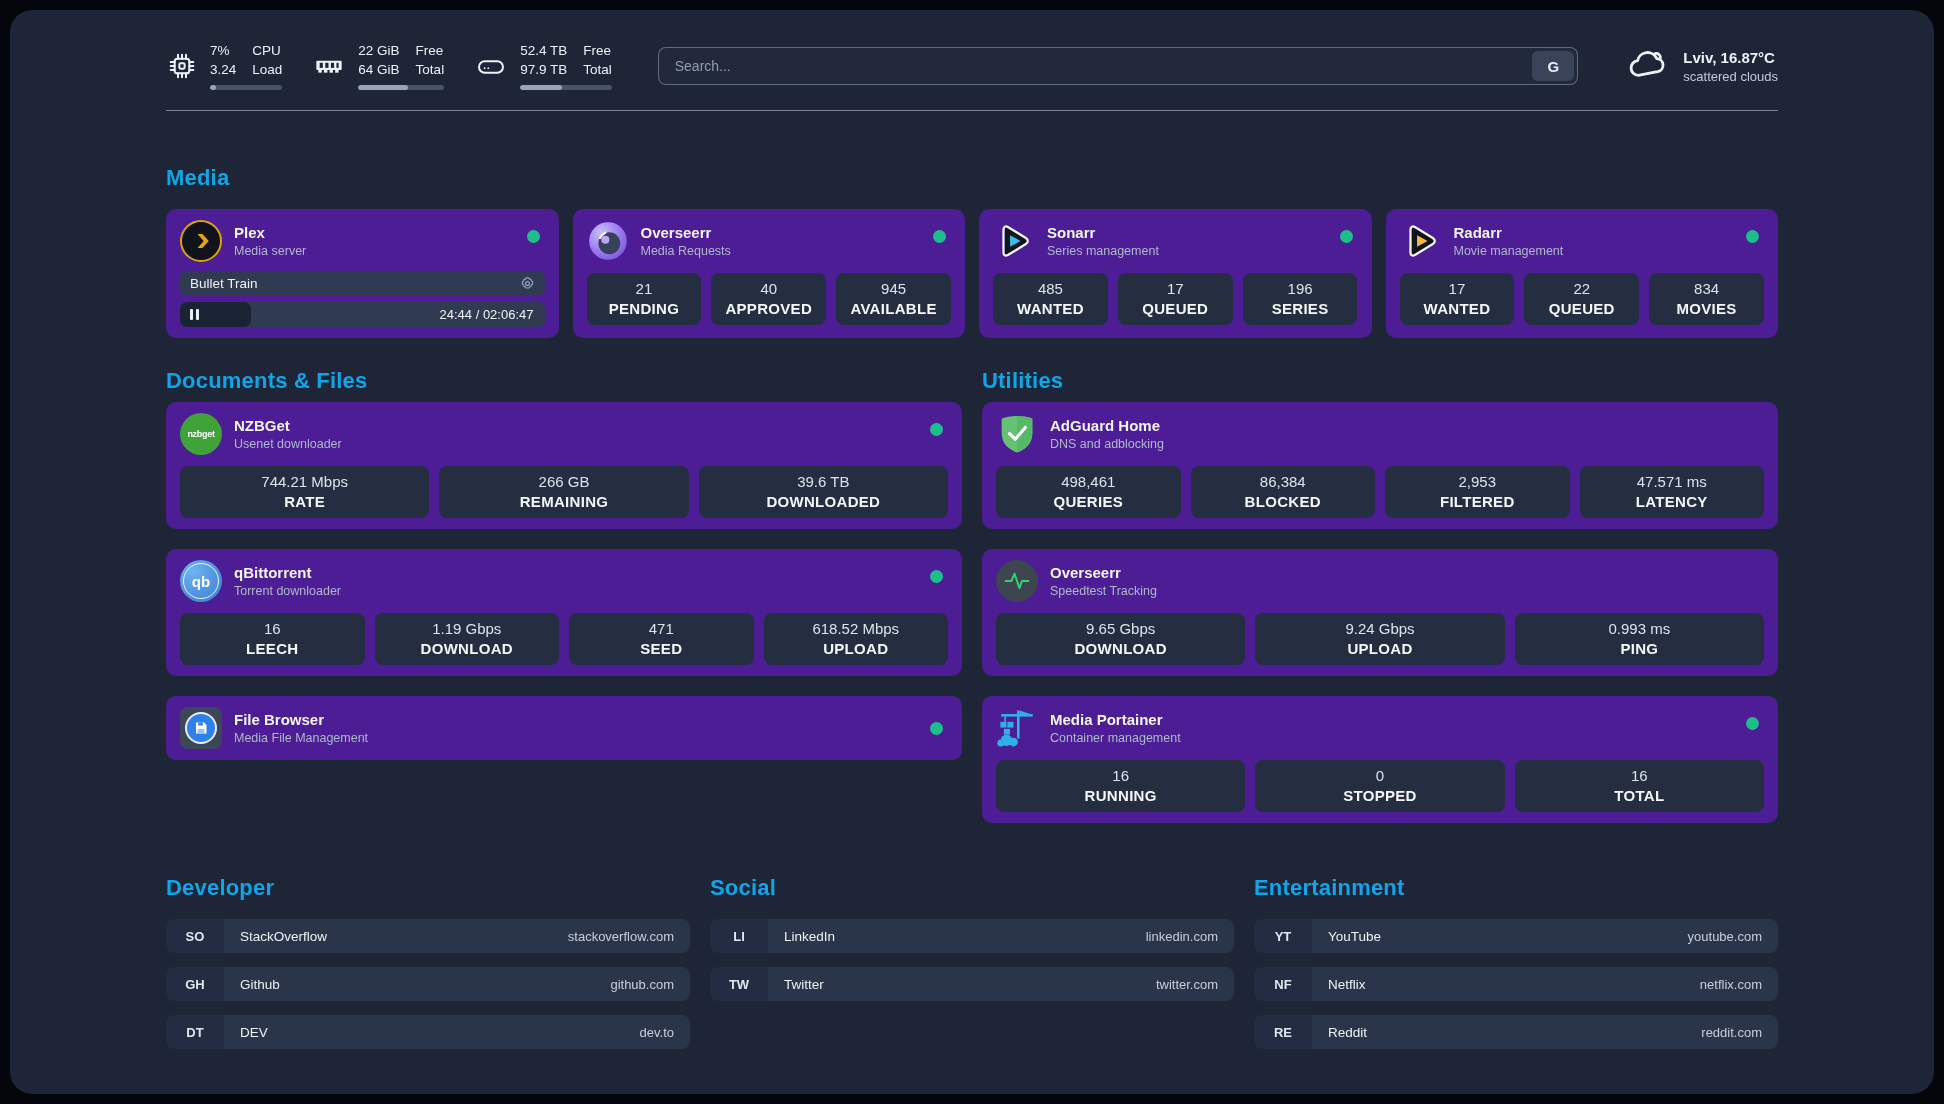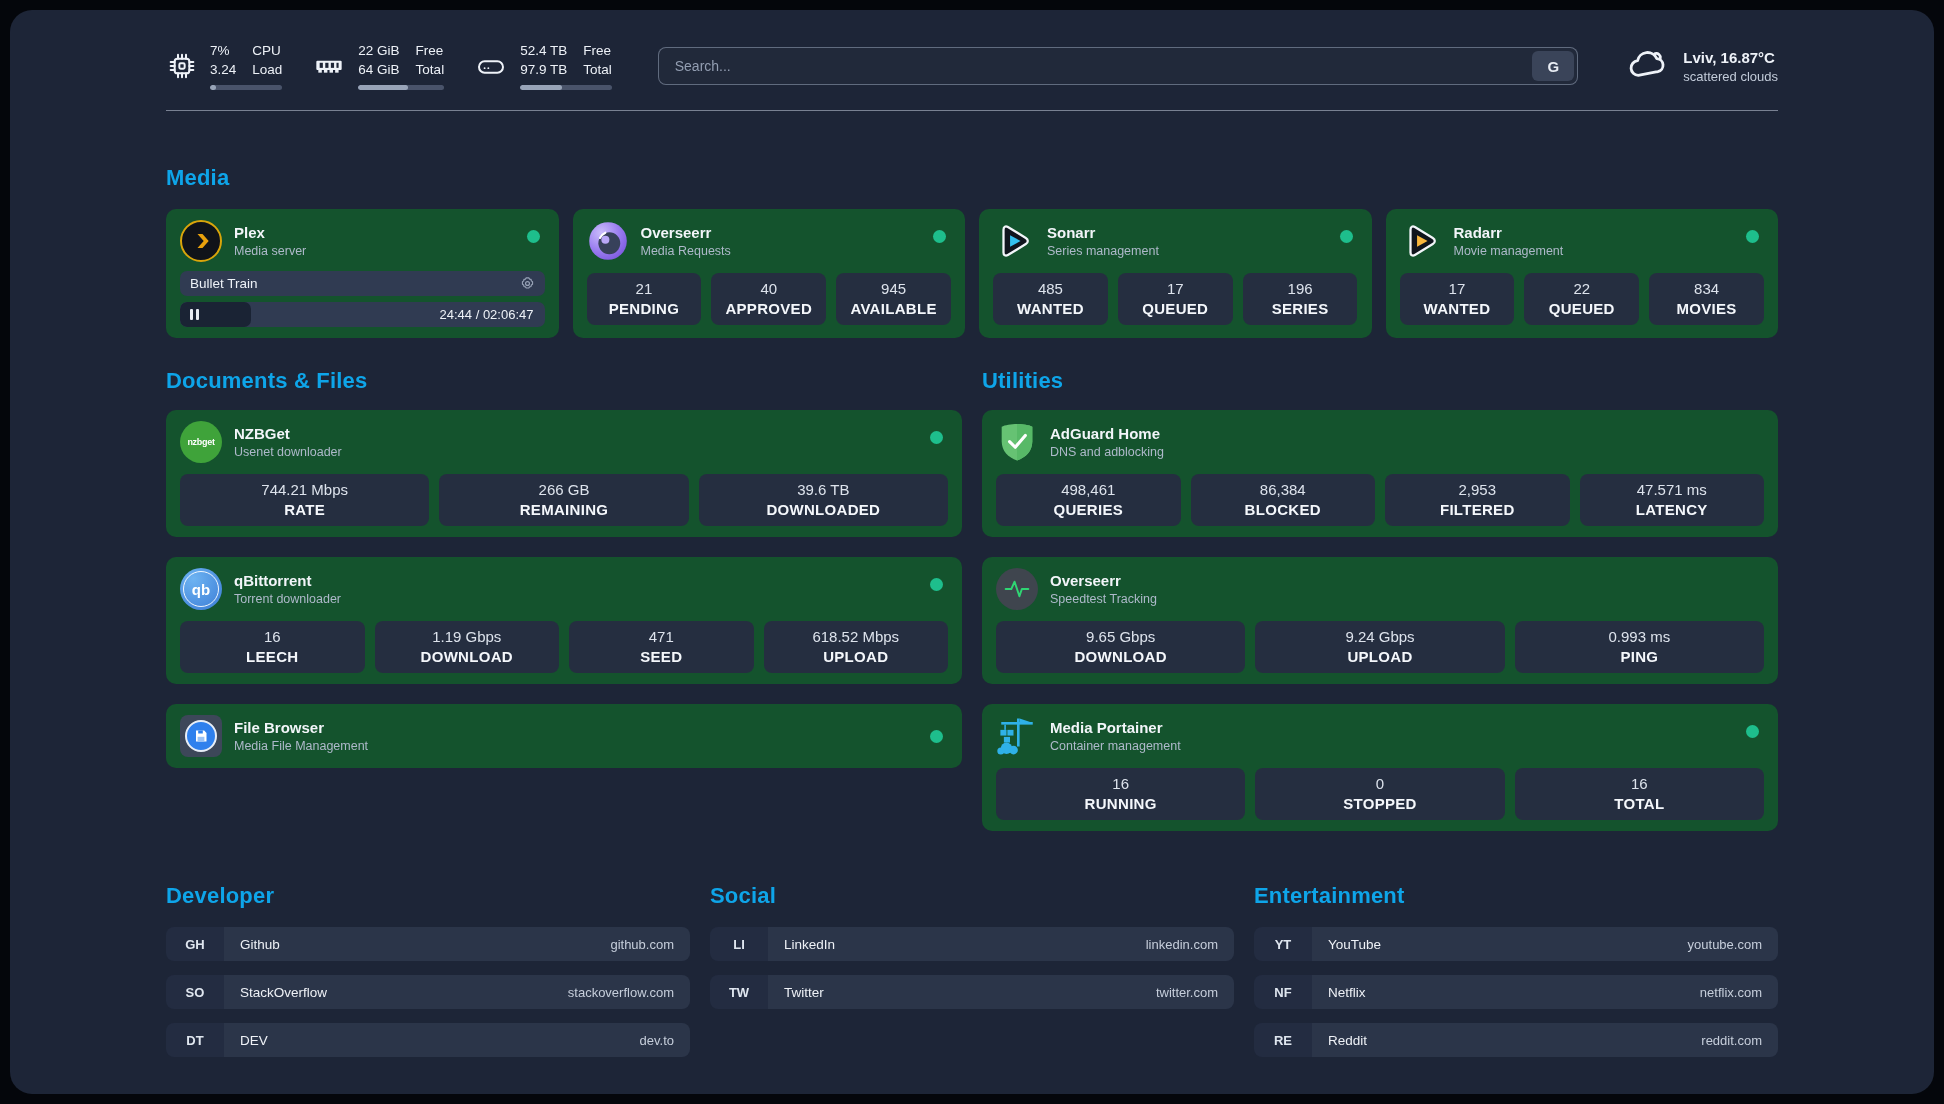--- a/index.html
+++ b/index.html
@@ -37,21 +37,21 @@
   .weather-cond { font-size:13px; color:#c2cbd9; margin-top:3px; }
 
   .divider { margin-top:18px; border-bottom:1px solid rgba(196,206,222,0.55); }
 
   
   h2.section { font-size:22px; font-weight:700; color:#0ea5e9; letter-spacing:0.2px; }
   .media-head { margin-top:54px; margin-bottom:18px; }
 
   .media-grid { display:grid; grid-template-columns:repeat(4,1fr); gap:14px; }
 
-  .card { background:#14532d; border-radius:10px; padding:11px 14px; position:relative; cursor:pointer; }
+  .card { background:#4c1d95; border-radius:10px; padding:11px 14px; position:relative; cursor:pointer; }
   .app-header { display:flex; align-items:center; gap:12px; }
   .app-icon { width:42px; height:42px; flex:none; position:relative; }
   .app-name { font-size:15px; font-weight:600; color:#f2f5f9; }
   .app-desc { font-size:12.5px; color:#aeb9ca; margin-top:3px; }
   .status-dot { position:absolute; top:21px; right:19px; width:13px; height:13px;
                 border-radius:50%; background:#1ebe8c; }
 
   .stats-row { display:flex; gap:10px; margin-top:11px; }
   .stat-box { flex:1; background:#252e40; border-radius:8px; text-align:center; padding:7px 4px 8px; }
   .stat-value { font-size:15px; color:#dde3ec; }
@@ -65,21 +65,21 @@
   .player-bar { margin-top:6px; position:relative; background:#303b52; border-radius:7px;
                 height:25px; display:flex; align-items:center; overflow:hidden; }
   .player-elapsed { position:absolute; left:0; top:0; bottom:0; background:#1a2334;
                     border-radius:7px; display:flex; align-items:center; padding-left:10px; }
   .pause { display:inline-flex; gap:3px; }
   .pause i { width:3px; height:11px; background:#e9edf4; border-radius:1px; }
   .player-time { margin-left:auto; padding-right:11px; font-size:13px; color:#eef2f7; z-index:1; }
 
   
   .mid-grid { display:grid; grid-template-columns:1fr 1fr; gap:20px; margin-top:30px; }
-  .mid-head { margin-bottom:16px; }
+  .mid-head { margin-bottom:8px; }
   .mid-col .card { margin-bottom:20px; }
   .mid-col .card:last-child { margin-bottom:0; }
 
   
   .links-grid { display:grid; grid-template-columns:repeat(3,1fr); gap:20px; margin-top:52px; }
   .links-head { margin-bottom:18px; }
   .link-row { display:flex; height:34px; margin-bottom:14px; cursor:pointer; }
   .link-tag { width:58px; background:#232c41; border-radius:8px 0 0 8px; display:flex;
               align-items:center; justify-content:center; font-size:13px; font-weight:600; color:#dfe6ef; }
   .link-pill { flex:1; background:#2b3549; border-radius:0 8px 8px 0; display:flex;
@@ -538,34 +538,34 @@
             </div>
           </div>
         </div>
       </div>
     </div>
 
     <div class="links-grid">
       <div>
         <h2 class="section links-head">Developer</h2>
         <div class="link-row">
+          <div class="link-tag">SO</div>
+          <div class="link-pill">
+            <span class="link-name">StackOverflow</span>
+            <span class="link-url">stackoverflow.com</span>
+          </div>
+        </div>
+        <div class="link-row">
           <div class="link-tag">GH</div>
           <div class="link-pill">
             <span class="link-name">Github</span>
             <span class="link-url">github.com</span>
           </div>
         </div>
         <div class="link-row">
-          <div class="link-tag">SO</div>
-          <div class="link-pill">
-            <span class="link-name">StackOverflow</span>
-            <span class="link-url">stackoverflow.com</span>
-          </div>
-        </div>
-        <div class="link-row">
           <div class="link-tag">DT</div>
           <div class="link-pill">
             <span class="link-name">DEV</span>
             <span class="link-url">dev.to</span>
           </div>
         </div>
       </div>
 
       <div>
         <h2 class="section links-head">Social</h2>

